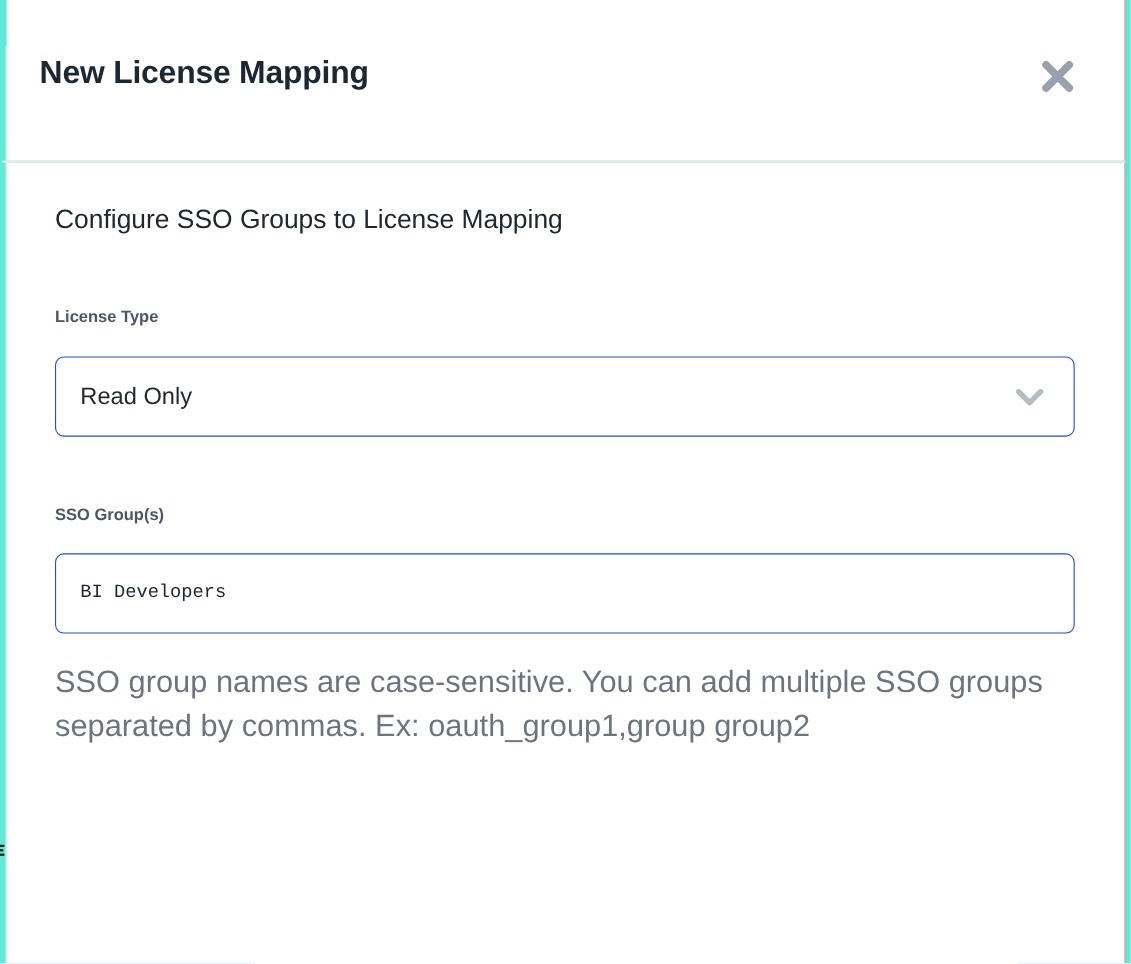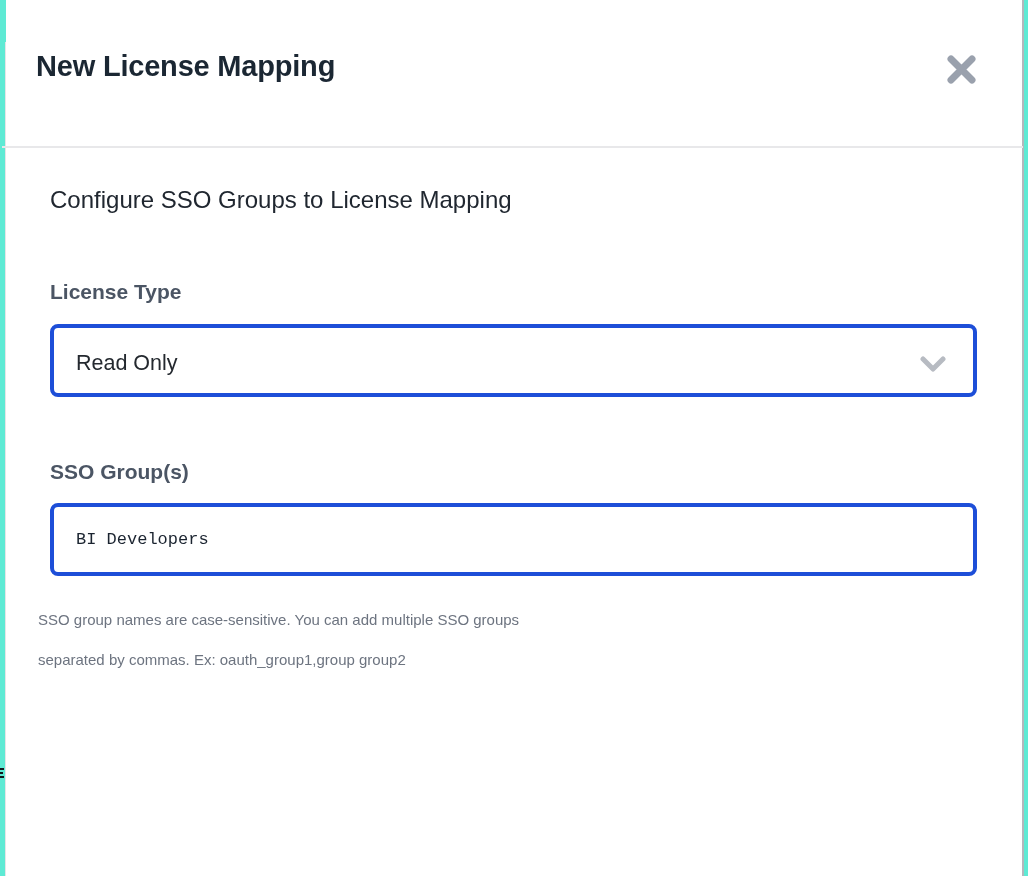--- a/index.html
+++ b/index.html
@@ -103,34 +103,34 @@
     position: absolute;
     left: 44px;
     top: 38px;
     font-size: 24px;
     font-weight: 400;
     color: #202730;
   }
   .field-label {
     position: absolute;
     left: 44px;
-    font-size: 21px;
+    font-size: 15px;
     font-weight: 700;
     color: #4b5564;
   }
   .label-license  { top: 132px; }
   .label-sso      { top: 312px; }
 
   .field-box {
     position: absolute;
     left: 44px;
     width: 927px;
     height: 73px;
     box-sizing: border-box;
-    border: 4px solid #1d4ed8;
+    border: 1px solid #1d4ed8;
     border-radius: 8px;
     background: #ffffff;
   }
   .select-box { top: 176px; cursor: pointer; }
   .input-box  { top: 355px; }
 
   .select-value {
     position: absolute;
     left: 22px;
     top: 0;
@@ -158,24 +158,24 @@
     outline: none;
     background: transparent;
     border-radius: 8px;
     padding: 0 0 0 22px;
     font-family: Liberation Mono, monospace;
     font-size: 17px;
     color: #1b2430;
   }
   .help-text {
     position: absolute;
-    left: 32px;
+    left: 44px;
     top: 452px;
     width: 900px;
-    font-size: 15px;
+    font-size: 28px;
     line-height: 40px;
     color: #6d7480;
   }
 </style>
 </head>
 <body>
 
 <div id="screen">
 
   <div class="bg-glyph">

